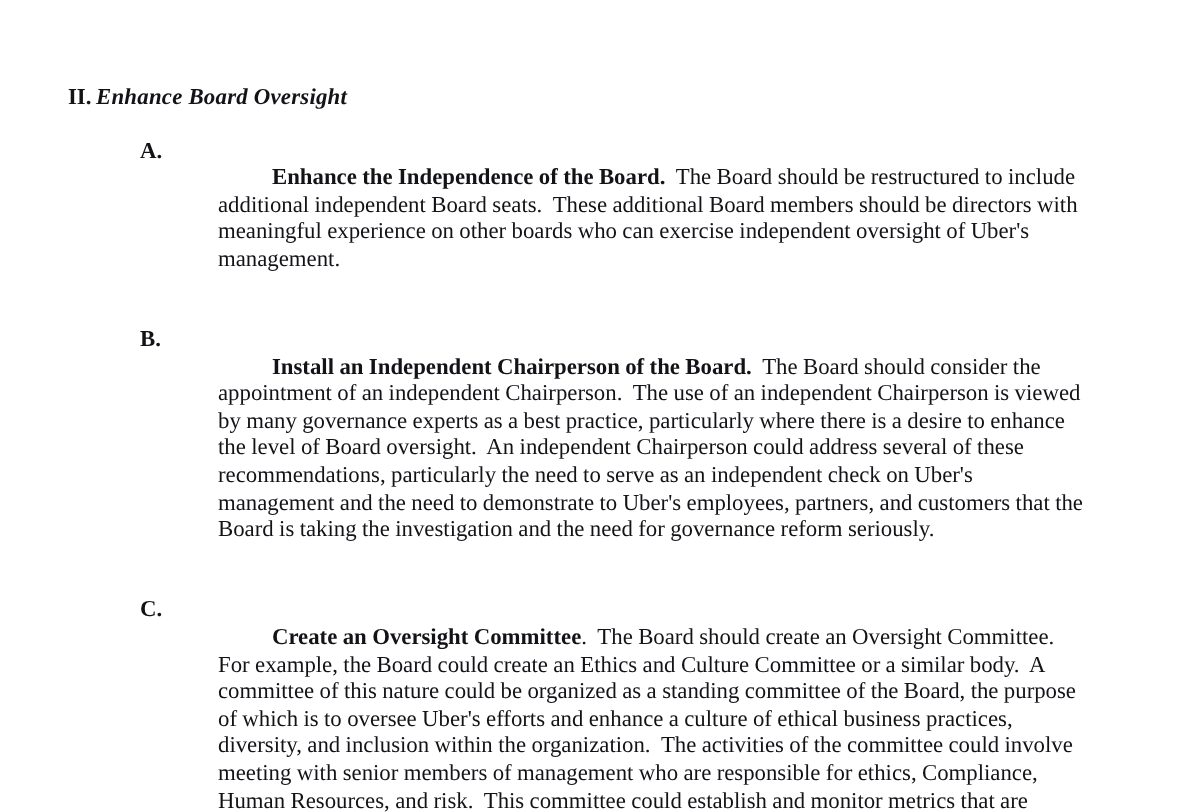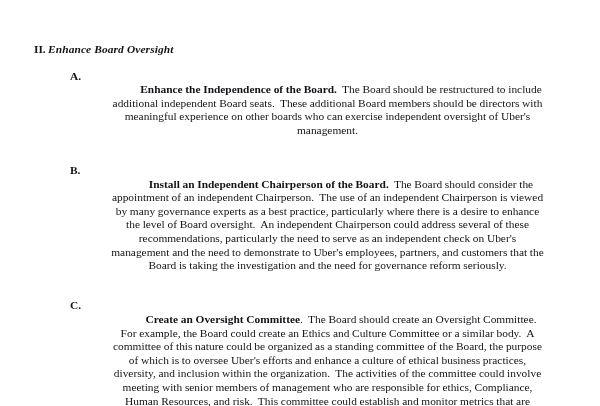--- a/index.html
+++ b/index.html
@@ -73,21 +73,21 @@
     font-size: 11.4px;
     line-height: 13.6px;
   }
   .item-body {
     flex: 1 1 auto;
     width: 461px;
     padding-right: 42px;
     box-sizing: border-box;
     font-size: 11.4px;
     line-height: 13.6px;
-    text-align: center;
+    text-align: left;
     hyphens: none;
     word-spacing: -0.15px;
   }
   .lead {
     font-weight: bold;
   }
   .body-text {
     font-weight: normal;
   }
 

